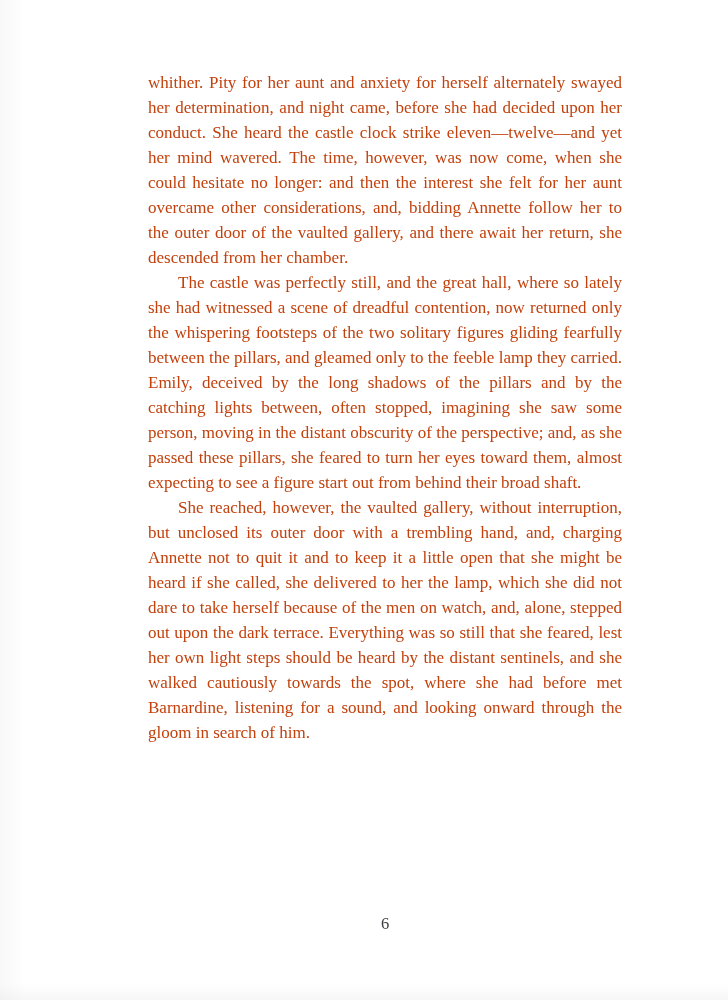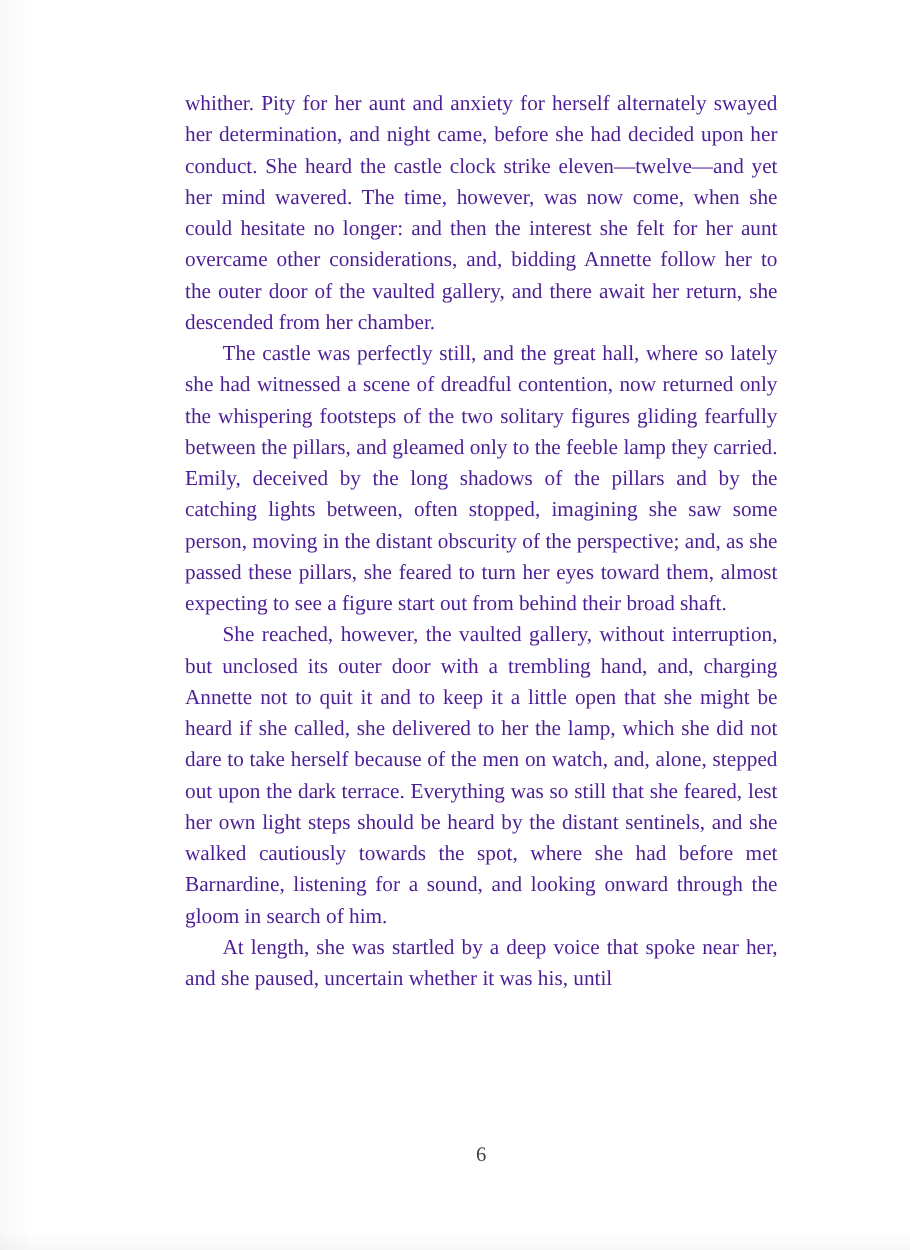--- a/index.html
+++ b/index.html
@@ -28,21 +28,21 @@
     left: 0; right: 0; bottom: 0;
     height: 16px;
     background: linear-gradient(to top, rgba(120,120,120,0.06), rgba(120,120,120,0.0));
     pointer-events: none;
   }
   .text-block {
     position: absolute;
     left: 148px;
     top: 70px;
     width: 474px;
-    color: #4c1d95;
+    color: #c2410c;
     font-size: 17px;
     line-height: 25px;
     text-align: justify;
   }
   .text-block p {
     margin: 0;
     padding: 0;
   }
   .text-block p.indented {
     text-indent: 30px;
@@ -64,18 +64,17 @@
 
 <div class="book-page">
 
   <div class="edge-shadow-left"></div>
   <div class="edge-shadow-bottom"></div>
 
   <div class="text-block">
     <p>whither. Pity for her aunt and anxiety for herself alternately swayed her determination, and night came, before she had decided upon her conduct. She heard the castle clock strike eleven—twelve—and yet her mind wavered. The time, however, was now come, when she could hesitate no longer: and then the interest she felt for her aunt overcame other considerations, and, bidding Annette follow her to the outer door of the vaulted gallery, and there await her return, she descended from her chamber.</p>
     <p class="indented">The castle was perfectly still, and the great hall, where so lately she had witnessed a scene of dreadful contention, now returned only the whispering footsteps of the two solitary figures gliding fearfully between the pillars, and gleamed only to the feeble lamp they carried. Emily, deceived by the long shadows of the pillars and by the catching lights between, often stopped, imagining she saw some person, moving in the distant obscurity of the perspective; and, as she passed these pillars, she feared to turn her eyes toward them, almost expecting to see a figure start out from behind their broad shaft.</p>
     <p class="indented">She reached, however, the vaulted gallery, without interruption, but unclosed its outer door with a trembling hand, and, charging Annette not to quit it and to keep it a little open that she might be heard if she called, she delivered to her the lamp, which she did not dare to take herself because of the men on watch, and, alone, stepped out upon the dark terrace. Everything was so still that she feared, lest her own light steps should be heard by the distant sentinels, and she walked cautiously towards the spot, where she had before met Barnardine, listening for a sound, and looking onward through the gloom in search of him.</p>
-    <p class="indented">At length, she was startled by a deep voice that spoke near her, and she paused, uncertain whether it was his, until</p>
   </div>
 
   <div class="page-footer">6</div>
 
 </div>
 
 </body></html>

